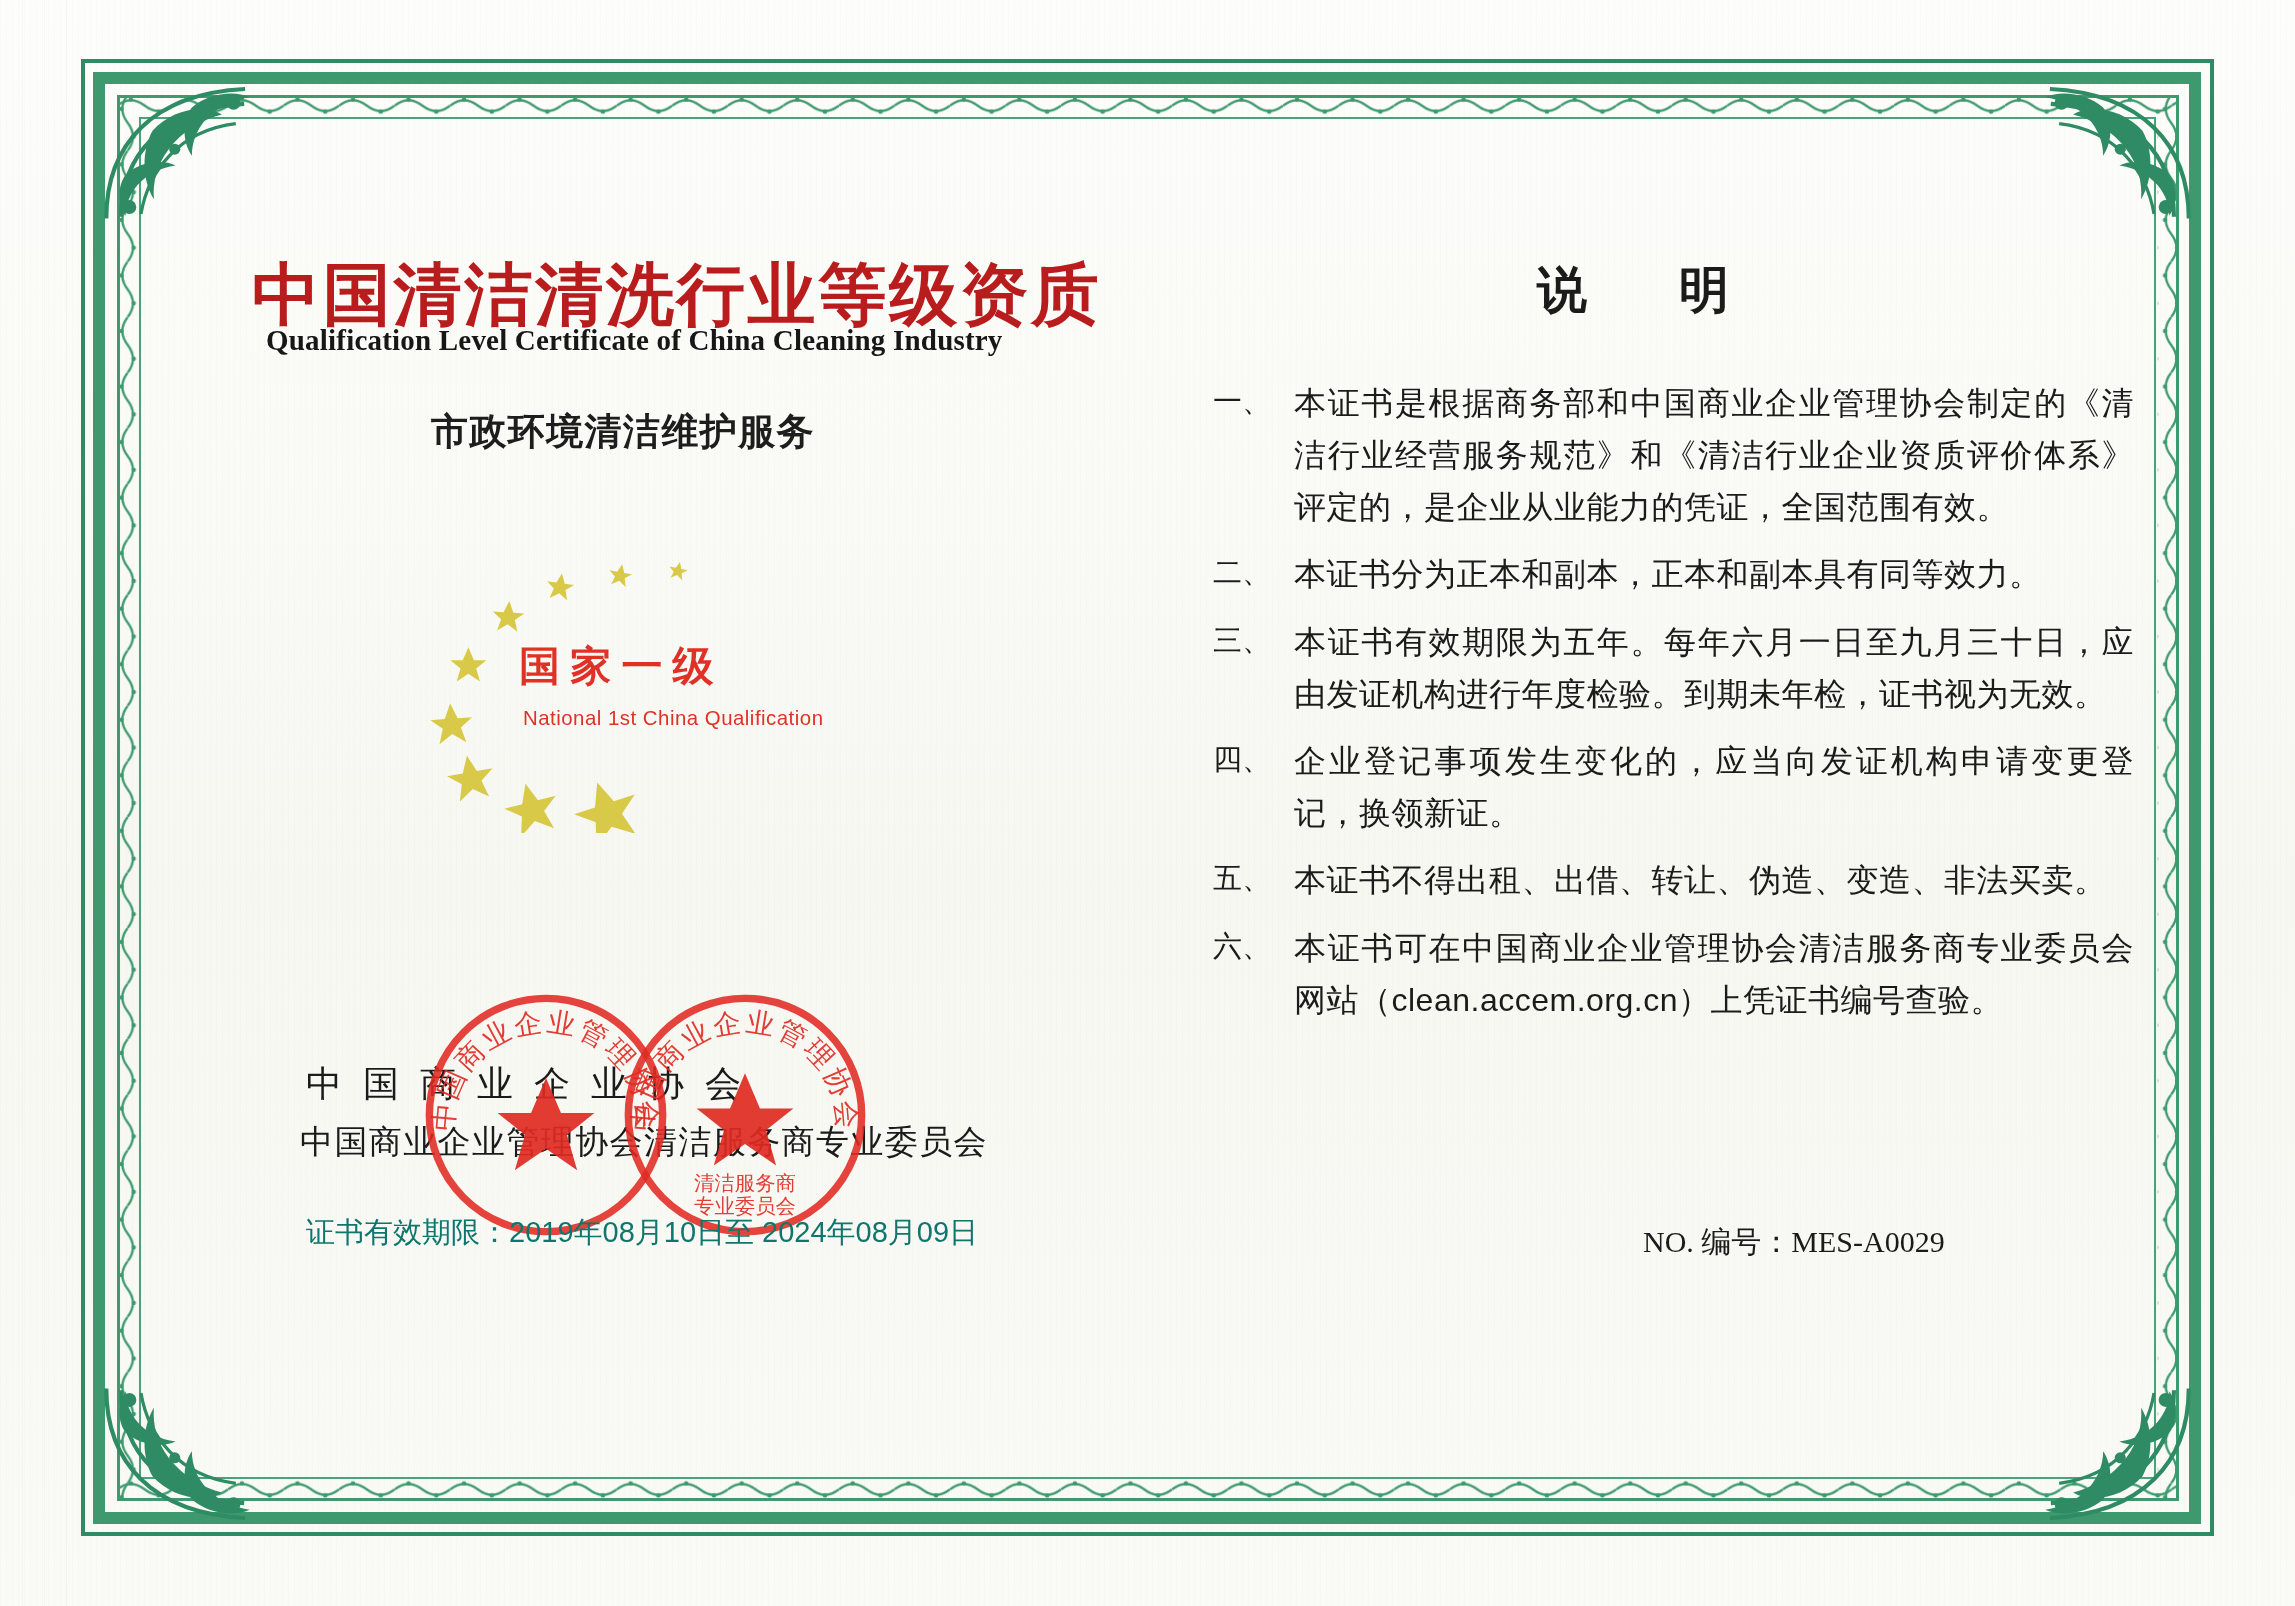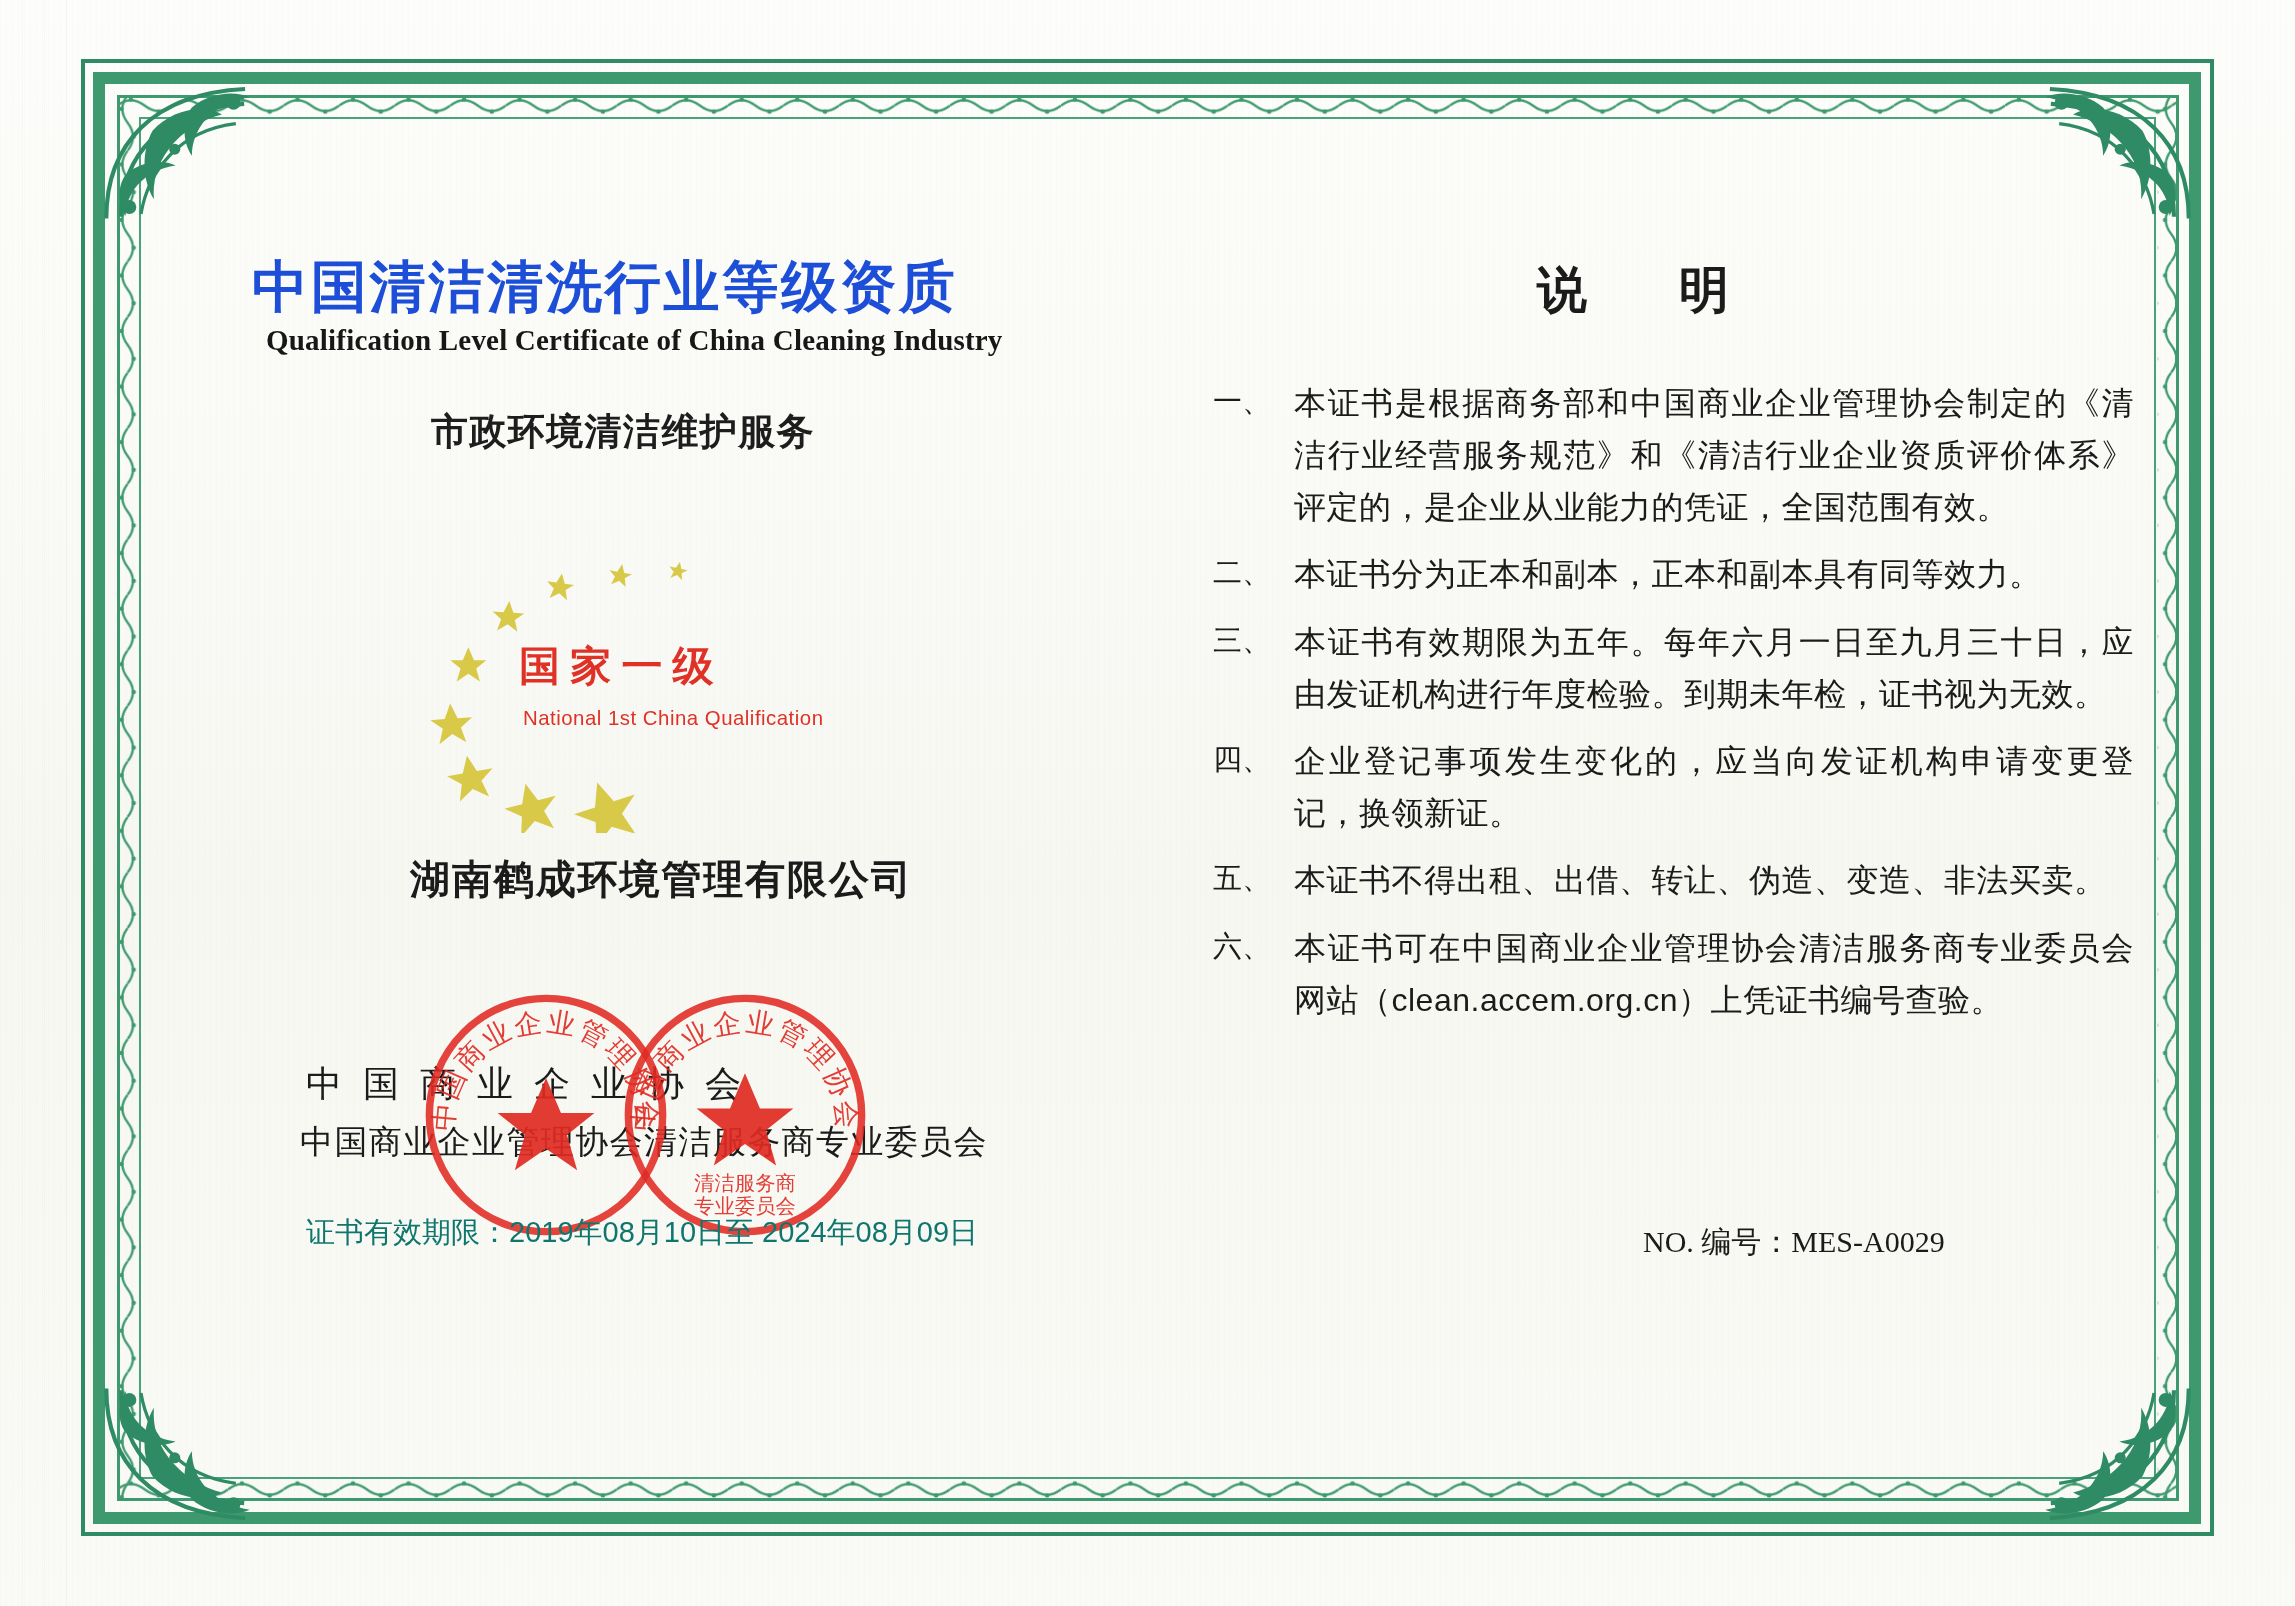--- a/index.html
+++ b/index.html
@@ -119,23 +119,23 @@
     top: 12px;
     width: 930px;
     height: 100%;
   }
 
   
   .title-cn {
     position: absolute;
     left: 99px;
     top: 111px;
-    font-size: 56px;
-    font-weight: bold;
-    color: #1d4ed8;
+    font-size: 68px;
+    font-weight: bold;
+    color: #b91c1c;
     letter-spacing: 2.8px;
     white-space: nowrap;
     font-family: "Liberation Sans", sans-serif;
   }
   .title-en {
     position: absolute;
     left: 101px;
     top: 185px;
     font-size: 29px;
     font-weight: bold;
@@ -413,21 +413,20 @@
             <use href="#st" transform="translate(370,632) scale(1.2) rotate(-14)"></use>
             <use href="#st" transform="translate(533,640) scale(1.45) rotate(-18)"></use>
             <use href="#st" transform="translate(685,115) scale(0.42) rotate(12)"></use>
           </g>
         </svg>
       </div>
 
       <div class="grade-cn">国家一级</div>
       <div class="grade-en">National 1st China Qualification</div>
 
-      <div class="company-name">湖南鹤成环境管理有限公司</div>
 
       <div class="issuer-1">中国商业企业协会</div>
       <div class="issuer-2">中国商业企业管理协会清洁服务商专业委员会</div>
 
       <div class="seal left">
         <svg viewBox="0 0 540 540">
           <circle cx="270" cy="270" r="252" fill="none" stroke="#e02a22" stroke-width="16" opacity="0.88"></circle>
           <path id="sealArcL" d="M 70 290 A 200 200 0 0 1 470 290" fill="none"></path>
           <text font-size="60" fill="#e02a22" opacity="0.9" font-family="'Liberation Sans',sans-serif" letter-spacing="6">
             <textPath href="#sealArcL" startOffset="50%" text-anchor="middle">中国商业企业管理协会</textPath>

